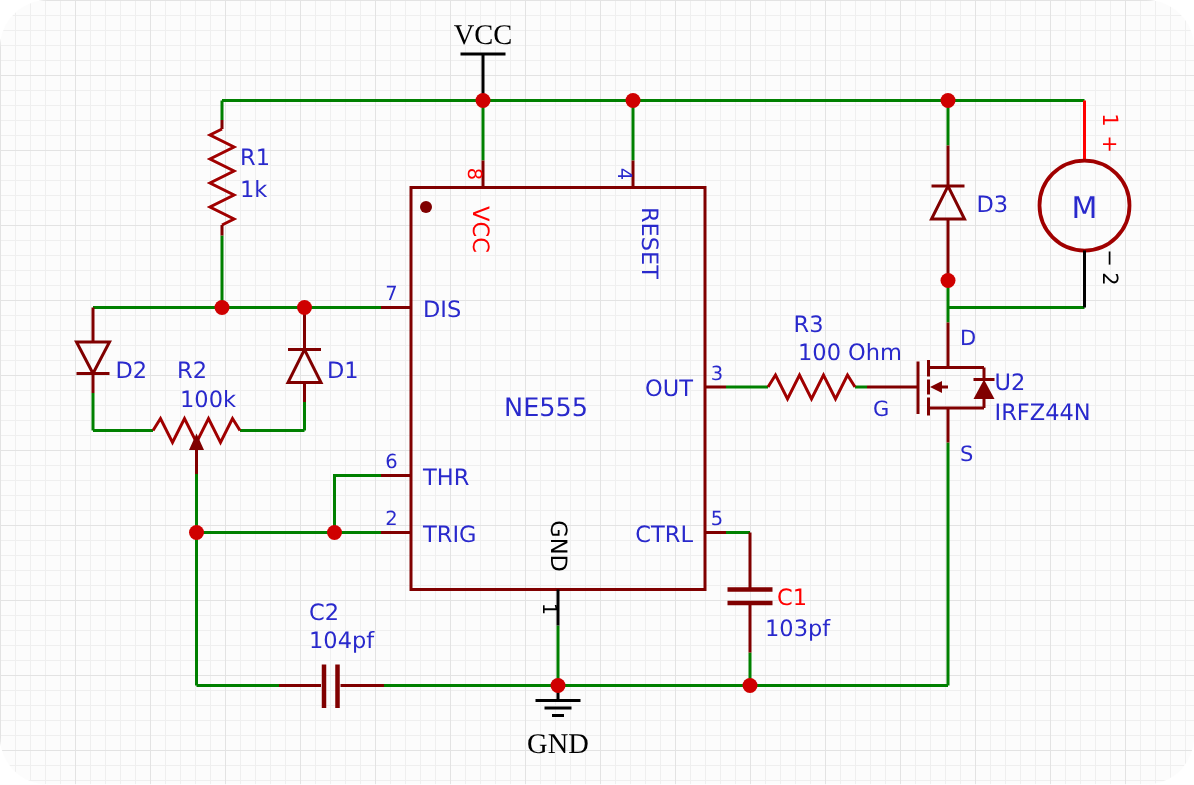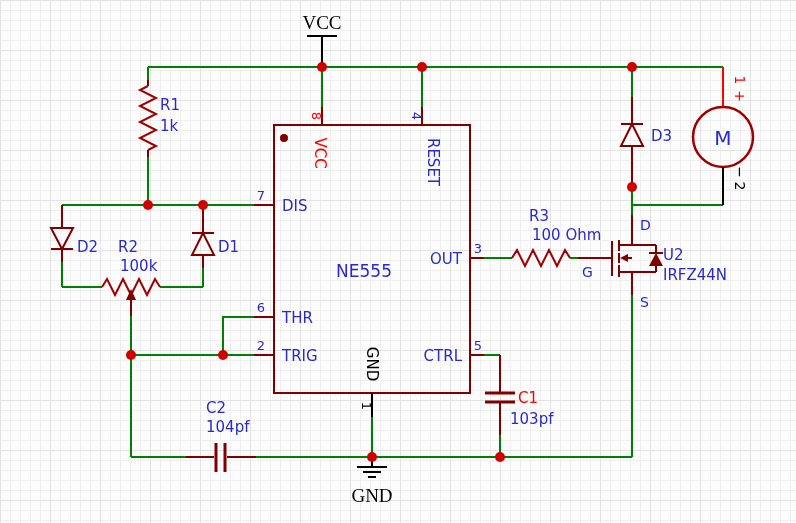--- a/index.html
+++ b/index.html
@@ -5,20 +5,21 @@
   html,body{margin:0;padding:0;}
   .canvas{
     width:796px;height:523px;position:relative;overflow:hidden;
     background-color:#FCFCFC;
     background-image:
       linear-gradient(to right,#e3e3e3 1px,transparent 1px),
       linear-gradient(to bottom,#e3e3e3 1px,transparent 1px),
       linear-gradient(to right,#efefef 1px,transparent 1px),
       linear-gradient(to bottom,#efefef 1px,transparent 1px);
     background-size:50px 50px,50px 50px,10px 10px,10px 10px;
+    border-radius:32px;
   }
   svg{position:absolute;left:0;top:0;}
   text{user-select:none;}
   .s{font-family:"DejaVu Sans",sans-serif;}
   .f{font-family:"Liberation Serif",serif;}
   .b{fill:#2929CC;}
   .r{fill:#FF0000;}
   .k{fill:#000000;}
   .t14{font-size:14px;}
   .t13{font-size:13px;}

